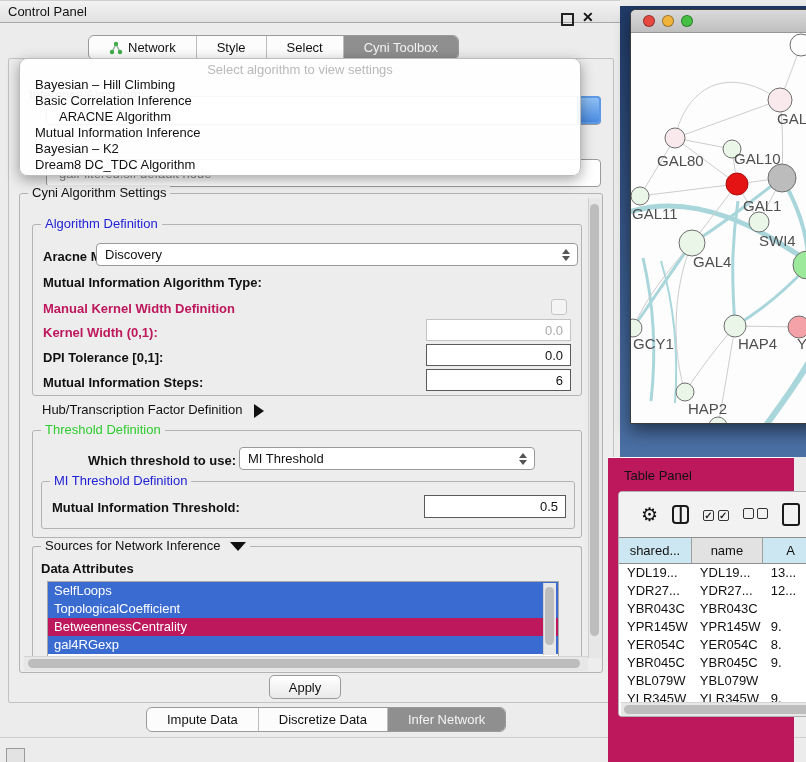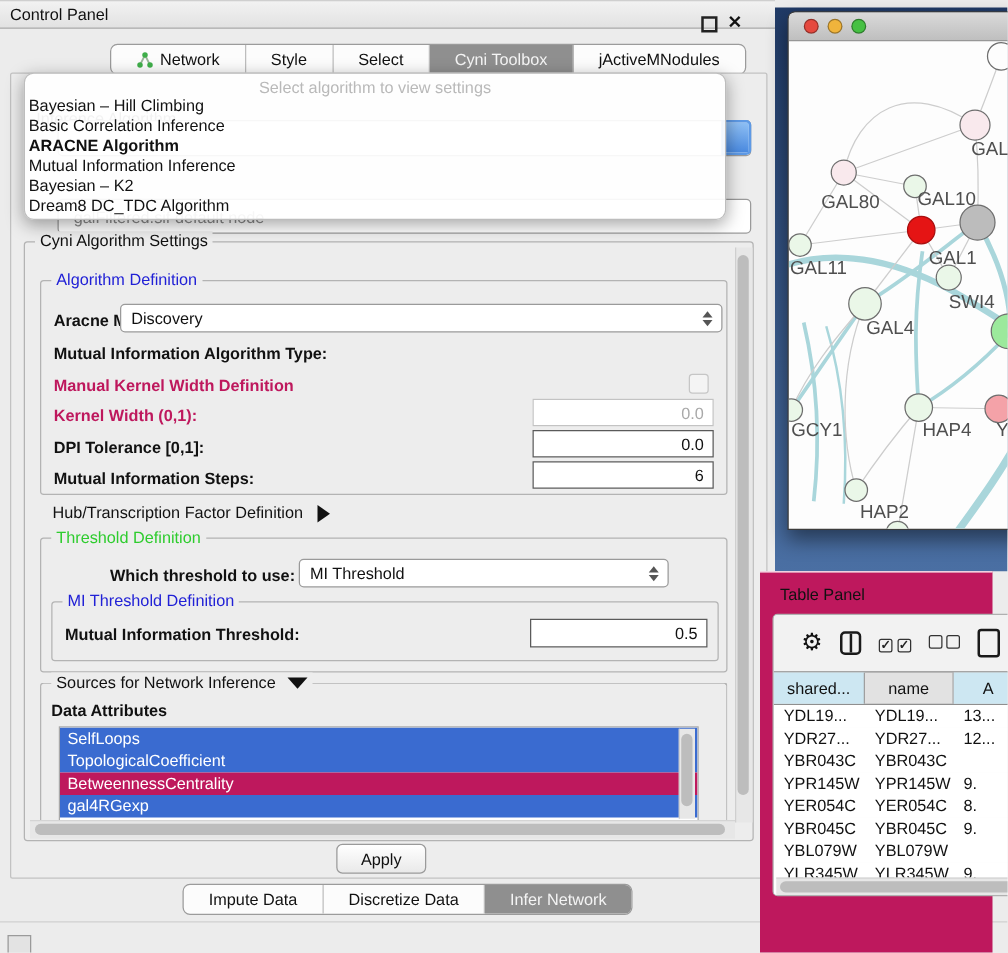--- a/index.html
+++ b/index.html
@@ -51,21 +51,21 @@
   .attrlist{position:absolute;background:#fff;border:1px solid #a8a8a8;overflow:hidden}
   .attr-item{height:18px;line-height:18px;padding-left:6px;color:#fff;background:#3a6bd0;white-space:nowrap}
 
   .btn{position:absolute;background:linear-gradient(#ffffff,#e9e9e9);border:1px solid #9a9a9a;border-radius:5px;
     display:flex;align-items:center;justify-content:center}
 
   
   .overlay{position:absolute;left:10px;top:-1px;width:560px;height:116px;background:rgba(255,255,255,0.92);
     border:1px solid #bdbdbd;border-radius:8px;box-shadow:0 4px 14px rgba(0,0,0,0.35);z-index:50;overflow:hidden}
   .ov-title{text-align:center;color:#b9b9b9;margin-top:3px}
-  .algo-item{padding-left:3px;height:16px;line-height:16px;white-space:nowrap}
+  .algo-item{padding-left:15px;height:16px;line-height:16px;white-space:nowrap}
 
   
   .ghost-combo{position:absolute;background:#fff;border:1px solid #9a9a9a;border-radius:4px;box-sizing:border-box}
   .ghost-btn{position:absolute;right:-1px;top:-1px;width:24px;height:28px;border-radius:0 4px 4px 0;
     background:linear-gradient(#8fc0f5,#4a8ae0);border:2px solid #5e9ae6;box-sizing:border-box}
 
   
   .desktop{position:absolute;left:620px;top:6px;width:186px;height:451px;
     background:linear-gradient(#203a66,#4a6fa3)}
   .net-window{position:absolute;left:10px;top:3px;width:210px;height:413px;border:1px solid #3c3c3c;
@@ -118,41 +118,38 @@
     </div>
     <div class="tab">
       <span>Style</span>
     </div>
     <div class="tab">
       <span>Select</span>
     </div>
     <div class="tab sel">
       <span>Cyni Toolbox</span>
     </div>
-    <div class="tab">
-      <span>jActiveMNodules</span>
-    </div>
   </div>
 
 <div class="cp-content">
 
   <div class="lbl" style="left:20px;top:28px;color:#555">Inference Algorithm</div>
   <div class="ghost-combo" style="left:37px;top:37px;width:555px;height:29px">
     <div class="ghost-btn"></div>
   </div>
   <div class="ghost-combo" style="left:37px;top:100px;width:555px;height:28px;color:#8a8a8a;display:flex;align-items:center;padding-left:12px">
     <span>galFiltered.sif default node</span>
   </div>
 
   <div class="overlay">
     <div class="ov-title">Select algorithm to view settings</div>
     <div id="algo-list">
         <div class="algo-item">Bayesian – Hill Climbing</div>
         <div class="algo-item">Basic Correlation Inference</div>
-        <div class="algo-item" style="font-weight: bold;">ARACNE Algorithm</div>
+        <div class="algo-item" style="font-weight: normal; margin-left: 24px;">ARACNE Algorithm</div>
         <div class="algo-item">Mutual Information Inference</div>
         <div class="algo-item">Bayesian – K2</div>
         <div class="algo-item">Dream8 DC_TDC Algorithm</div>
       </div>
   </div>
 
   <div class="group" style="left:10px;top:134px;width:582px;height:478px">
     <span class="gtitle">Cyni Algorithm Settings</span>
 
     <div class="group" style="left:12px;top:30px;width:548px;height:170px">

